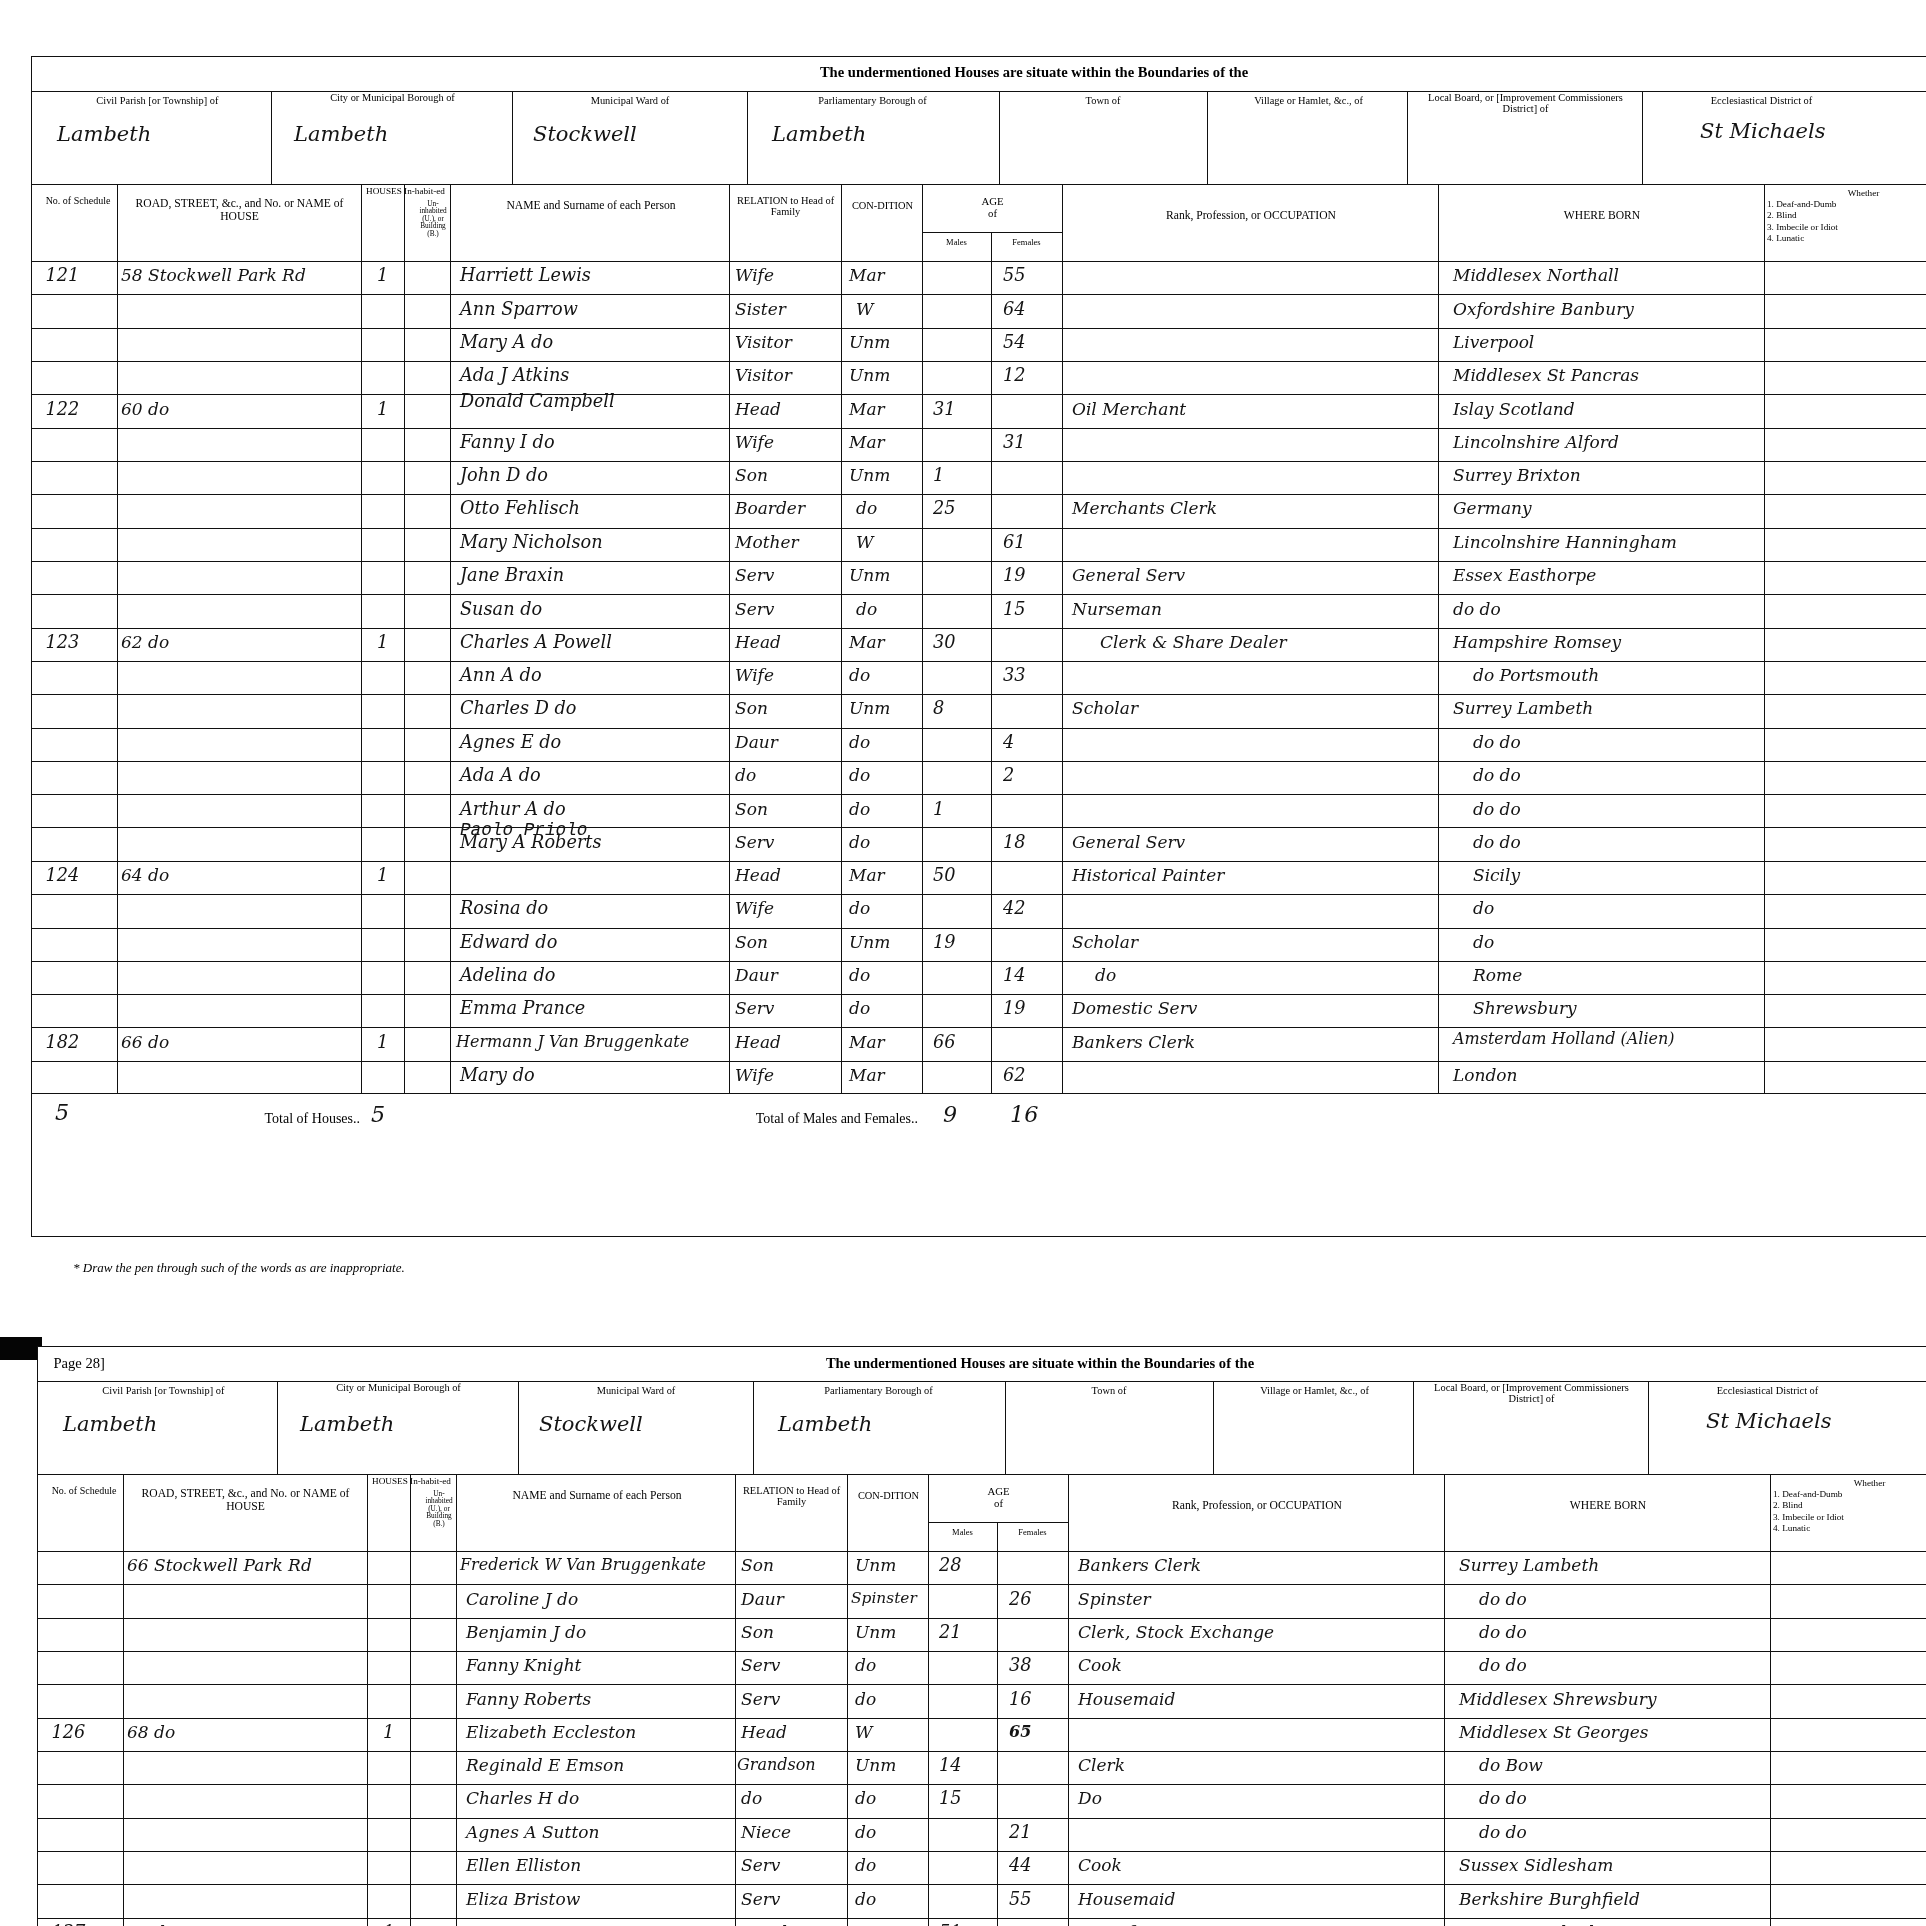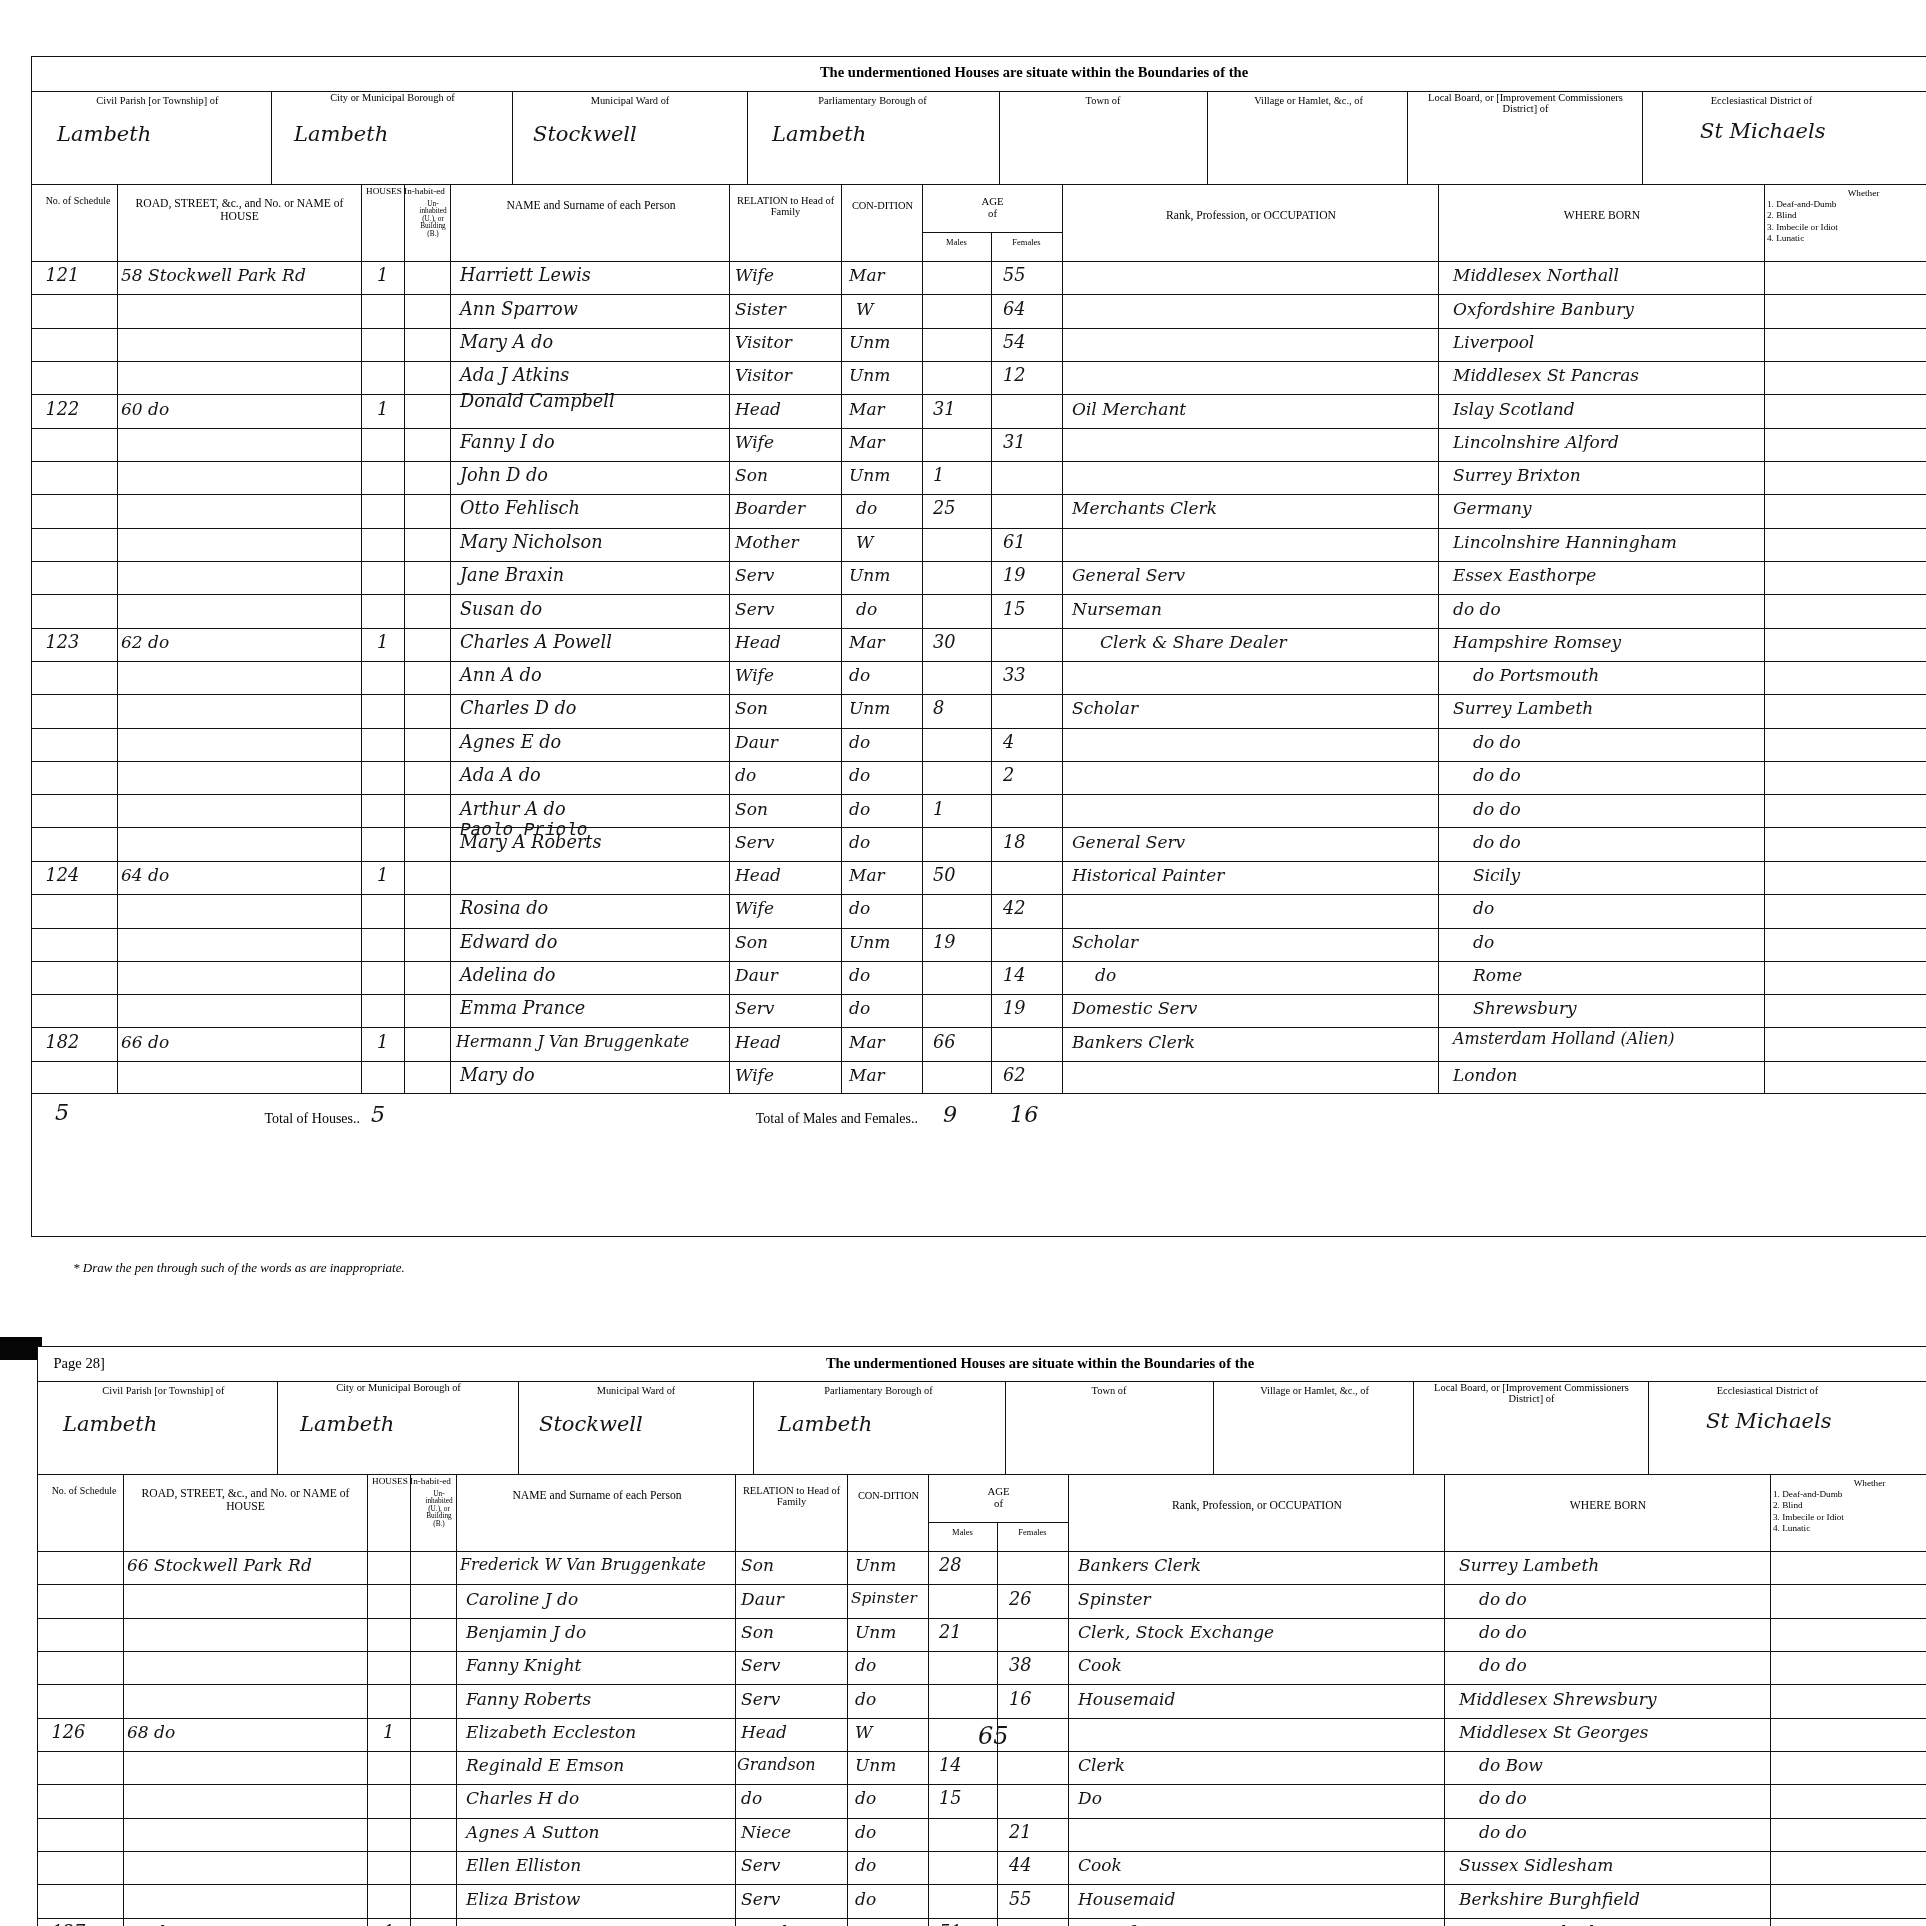--- a/index.html
+++ b/index.html
@@ -457,21 +457,21 @@
     <div class="cellhand" style="left:971px; top:342px; font-size:17.7px;">16</div>
     <div class="cellhand" style="left:1040px; top:342px; font-size:17px;">Housemaid</div>
     <div class="cellhand" style="left:1421px; top:342px; font-size:17px;">Middlesex   Shrewsbury</div>
 
     <div class="cellhand" style="left:13.5px; top:375px; font-size:17.7px;">126</div>
     <div class="cellhand" style="left:89px; top:375px; font-size:17px;">68   do</div>
     <div class="cellhand" style="left:345px; top:375px; font-size:17.7px;">1</div>
     <div class="cellhand" style="left:428px; top:375px; font-size:17px;">Elizabeth Eccleston</div>
     <div class="cellhand" style="left:703px; top:375px; font-size:17px;">Head</div>
     <div class="cellhand" style="left:817px; top:375px; font-size:17px;">W</div>
-    <div class="cellhand" style="left:940px; top:375px; font-size:24px;">65</div>
+    <div class="cellhand" style="left:971px; top:375px; font-size:16px;font-weight:bold;">65</div>
     <div class="cellhand" style="left:1421px; top:375px; font-size:17px;">Middlesex   St Georges</div>
 
     <div class="cellhand" style="left:428px; top:408px; font-size:17px;">Reginald E Emson</div>
     <div class="cellhand" style="left:699px; top:408px; font-size:16px;">Grandson</div>
     <div class="cellhand" style="left:817px; top:408px; font-size:17px;">Unm</div>
     <div class="cellhand" style="left:901px; top:408px; font-size:17.7px;">14</div>
     <div class="cellhand" style="left:1040px; top:408px; font-size:17px;">Clerk</div>
     <div class="cellhand" style="left:1441px; top:408px; font-size:17px;">do          Bow</div>
 
     <div class="cellhand" style="left:428px; top:441px; font-size:17px;">Charles H   do</div>

